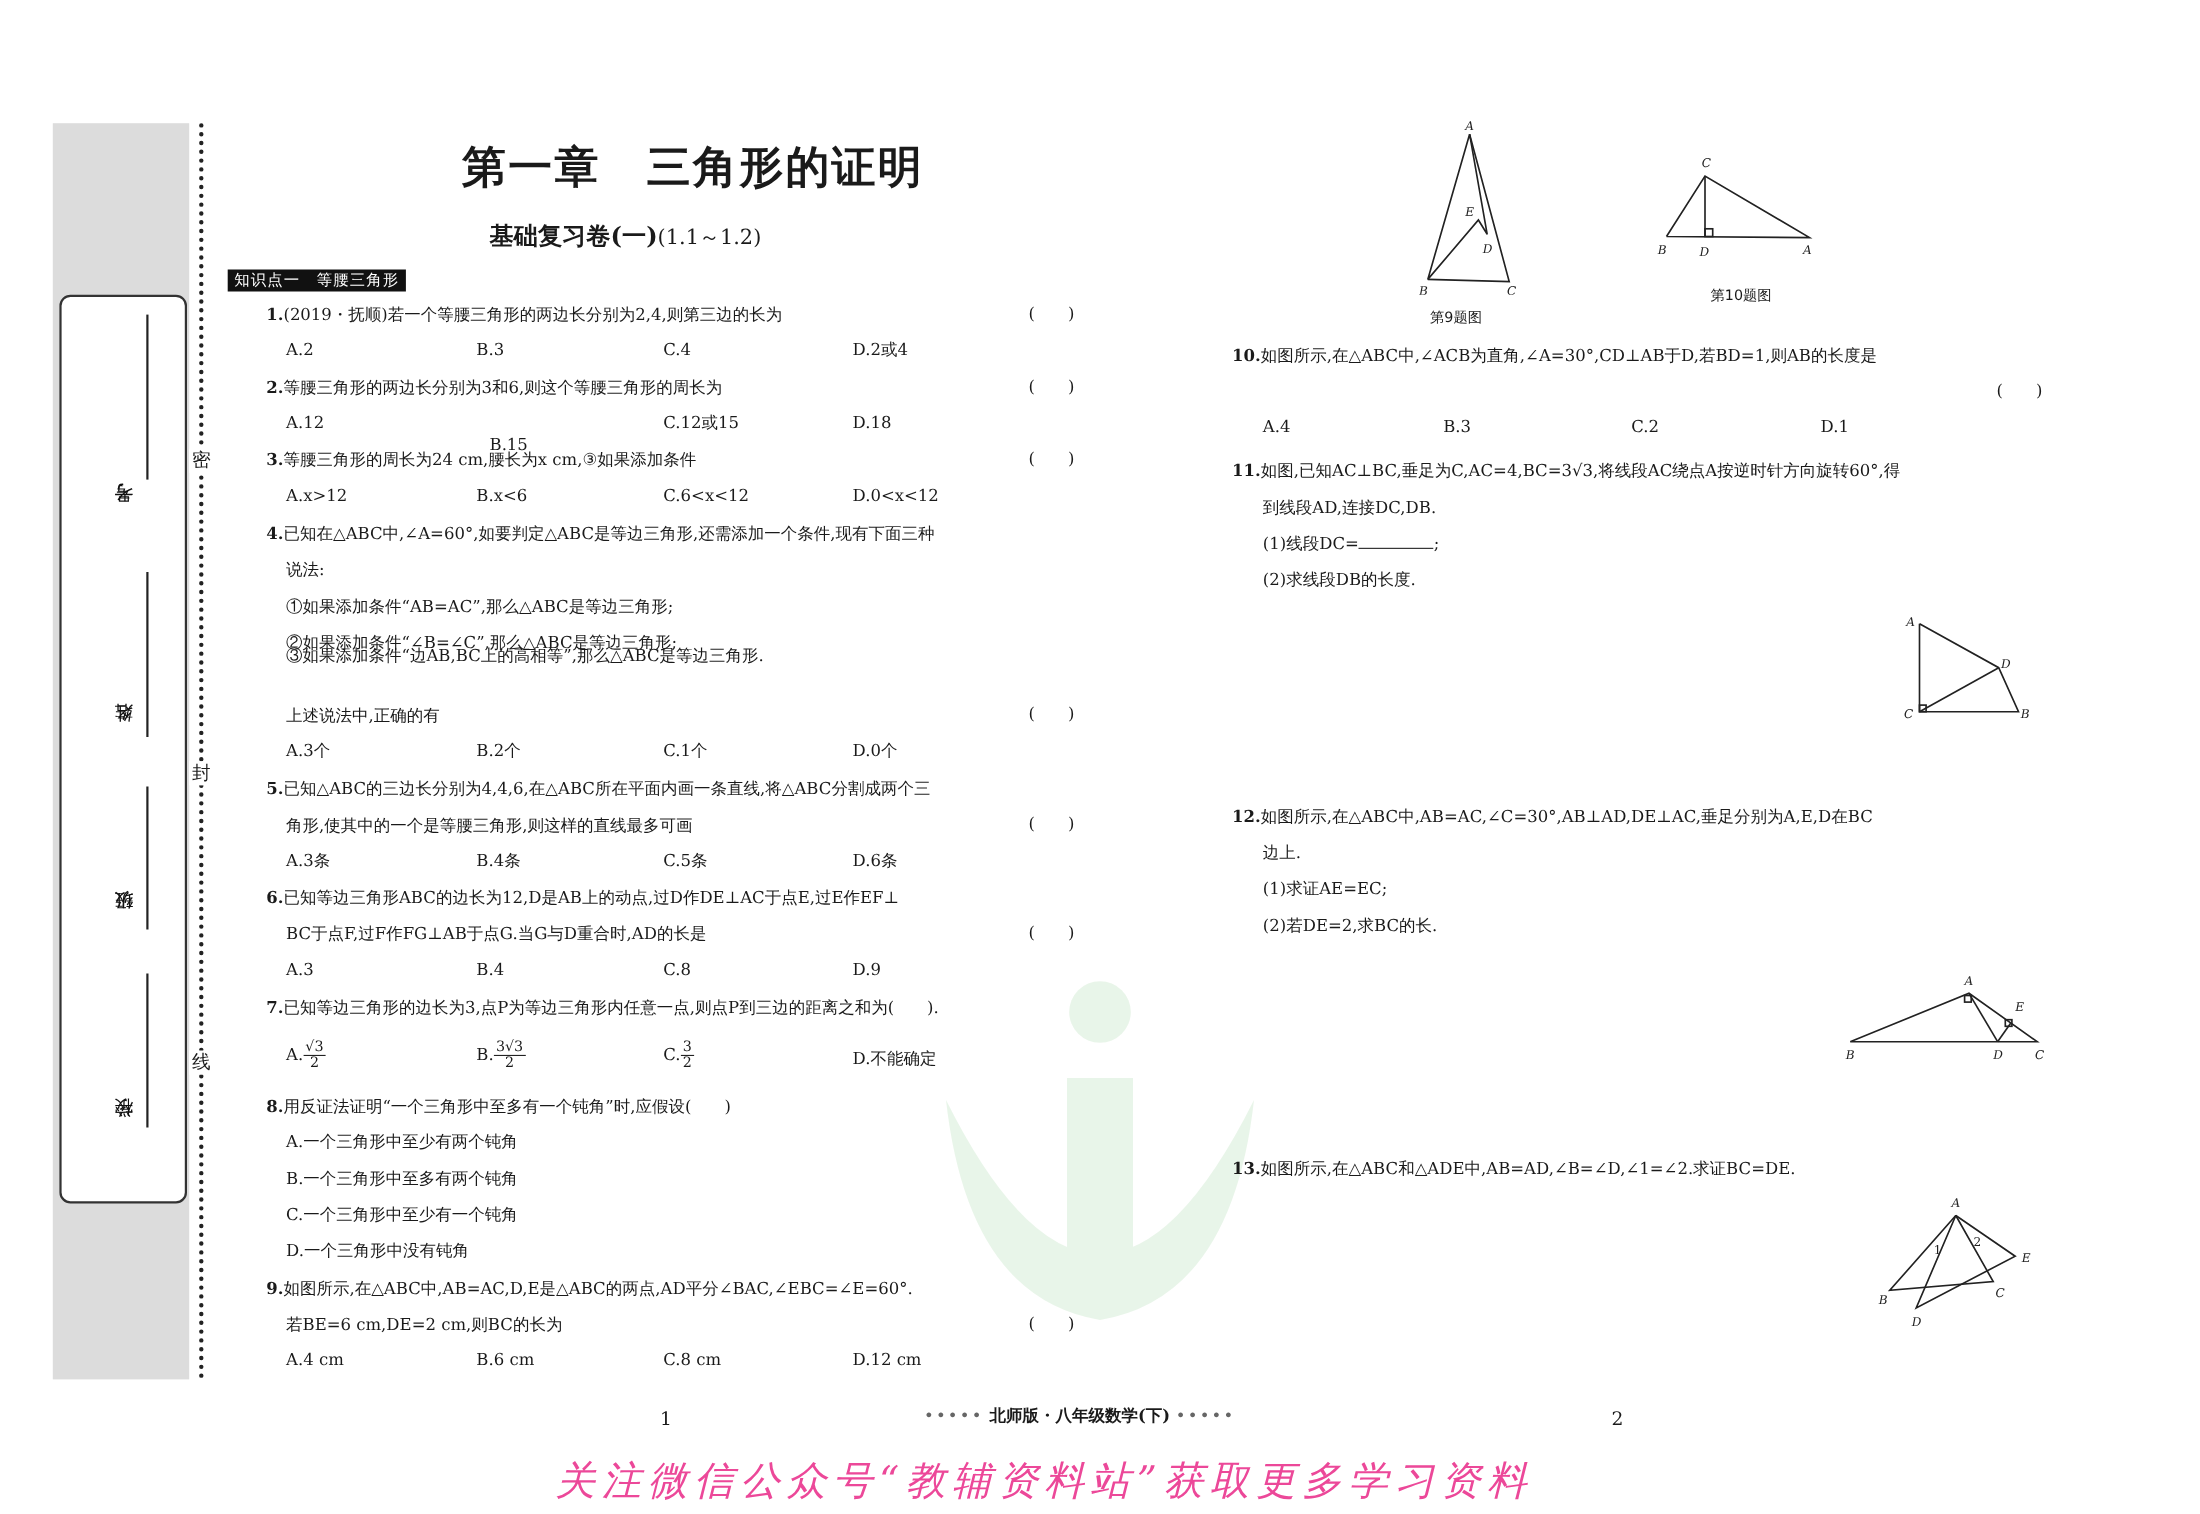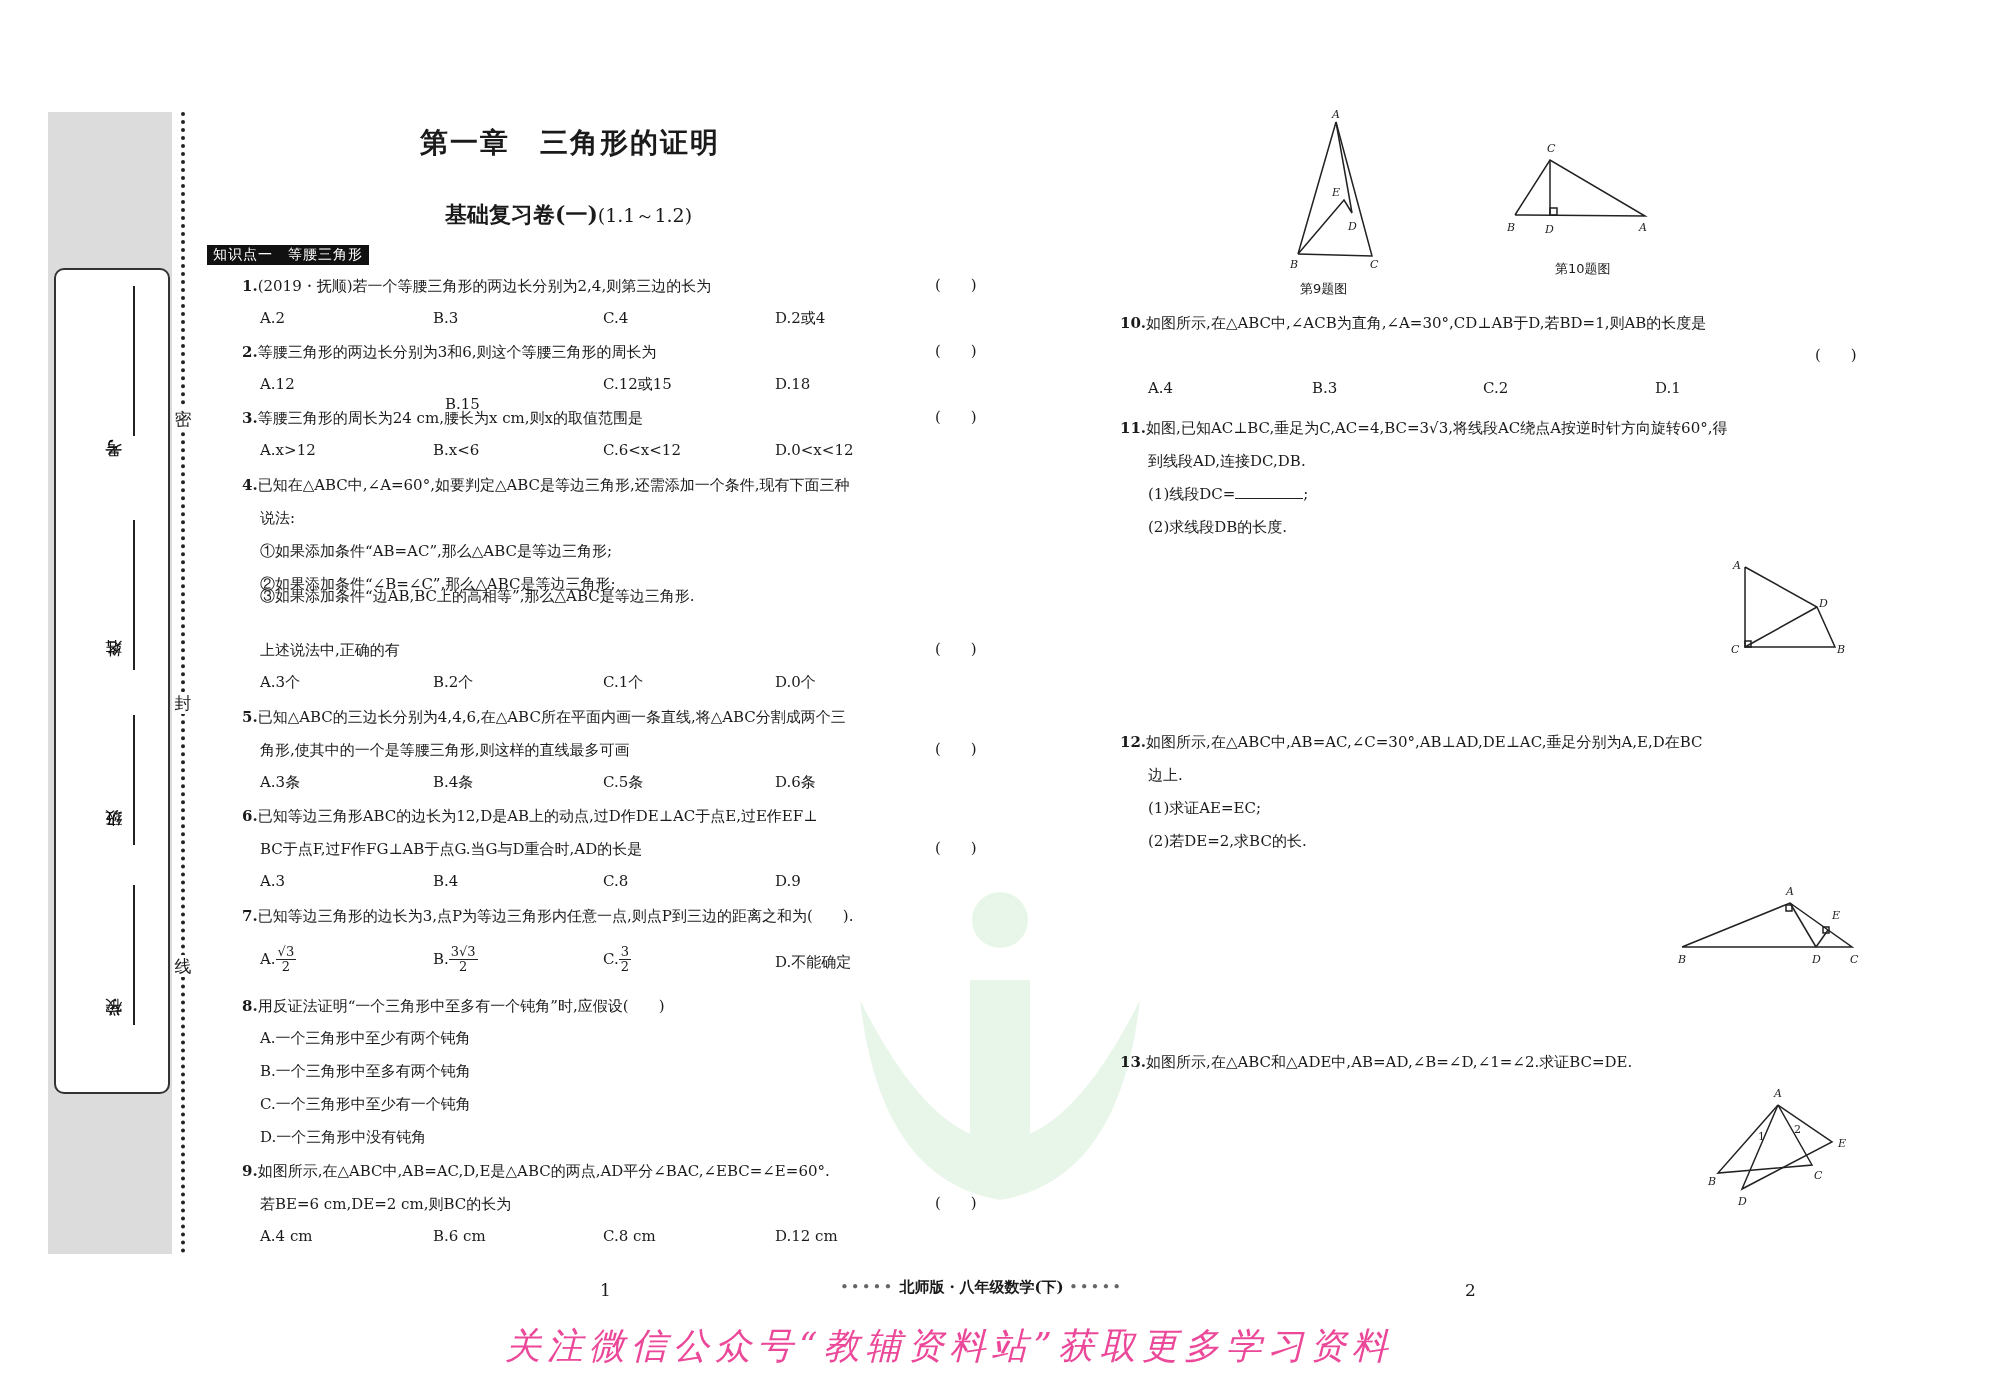--- a/index.html
+++ b/index.html
@@ -9,21 +9,21 @@
   
   .bind-strip { position: absolute; left: 48px; top: 112px; width: 124px; height: 1142px; background: #dcdcdc; }
   .bind-box { position: absolute; left: 54px; top: 268px; width: 116px; height: 826px; background: #fff; border: 2px solid #333; border-radius: 10px; }
   .bind-field { position: absolute; left: 0; width: 100%; display: flex; justify-content: center; }
   .bind-label { writing-mode: vertical-rl; transform: rotate(180deg); font-family: "DejaVu Sans", sans-serif; font-size: 17px; color: #111; }
   .bind-line { position: absolute; left: 77px; width: 2px; background: #222; }
   .dotted-line { position: absolute; left: 181px; top: 112px; height: 1142px; border-left: 4px dotted #222; }
   .seal-char { position: absolute; left: 172px; width: 22px; background: #fff; font-family: "DejaVu Sans", sans-serif; font-size: 17px; text-align: center; line-height: 22px; }
 
   
-  .chapter-title { position: absolute; left: 420px; top: 124px; font-size: 28px; font-weight: bold; letter-spacing: 2px; }
+  .chapter-title { position: absolute; left: 420px; top: 124px; font-size: 40px; font-weight: bold; letter-spacing: 2px; }
   .paper-title { position: absolute; left: 445px; top: 200px; font-size: 22px; font-weight: bold; }
   .paper-title .range { font-weight: normal; font-size: 19px; }
   .section-tag { position: absolute; left: 207px; top: 245px; background: #111; color: #fff; font-family: "DejaVu Sans", sans-serif; font-size: 14px; padding: 1px 6px; letter-spacing: 1px; }
 
   .q { position: absolute; font-size: 15px; line-height: 20px; white-space: nowrap; }
   .qnum { font-weight: bold; }
   .bracket { position: absolute; font-size: 15px; }
   .opt { position: absolute; font-size: 15px; white-space: nowrap; }
   .frac { display: inline-flex; flex-direction: column; align-items: center; vertical-align: middle; font-size: 13px; line-height: 14px; }
   .frac .num { border-bottom: 1px solid #222; padding: 0 2px; }
@@ -82,21 +82,21 @@
 <div class="opt" style="left:603px;top:309px;">C.4</div>
 <div class="opt" style="left:775px;top:309px;">D.2或4</div>
 
 <div class="q" style="left:242px;top:342px;"><span class="qnum">2.</span><span>等腰三角形的两边长分别为3和6,则这个等腰三角形的周长为</span></div>
 <div class="bracket" style="left:935px;top:342px;">(　　)</div>
 <div class="opt" style="left:260px;top:375px;">A.12</div>
 <div class="opt" style="left:445px;top:375px;margin-top:20px;">B.15</div>
 <div class="opt" style="left:603px;top:375px;">C.12或15</div>
 <div class="opt" style="left:775px;top:375px;">D.18</div>
 
-<div class="q" style="left:242px;top:408px;"><span class="qnum">3.</span><span>等腰三角形的周长为24 cm,腰长为x cm,则x的取值范围是</span></div>
+<div class="q" style="left:242px;top:408px;"><span class="qnum">3.</span><span>等腰三角形的周长为24 cm,腰长为x cm,③如果添加条件</span></div>
 <div class="bracket" style="left:935px;top:408px;">(　　)</div>
 <div class="opt" style="left:260px;top:441px;">A.x&gt;12</div>
 <div class="opt" style="left:433px;top:441px;">B.x&lt;6</div>
 <div class="opt" style="left:603px;top:441px;">C.6&lt;x&lt;12</div>
 <div class="opt" style="left:775px;top:441px;">D.0&lt;x&lt;12</div>
 
 <div class="q" style="left:242px;top:475px;"><span class="qnum">4.</span><span>已知在△ABC中,∠A=60°,如要判定△ABC是等边三角形,还需添加一个条件,现有下面三种</span></div>
 <div class="q" style="left:260px;top:508px;">说法:</div>
 <div class="q" style="left:260px;top:541px;">①如果添加条件“AB=AC”,那么△ABC是等边三角形;</div>
 <div class="q" style="left:260px;top:574px;">②如果添加条件“∠B=∠C”,那么△ABC是等边三角形;</div>

